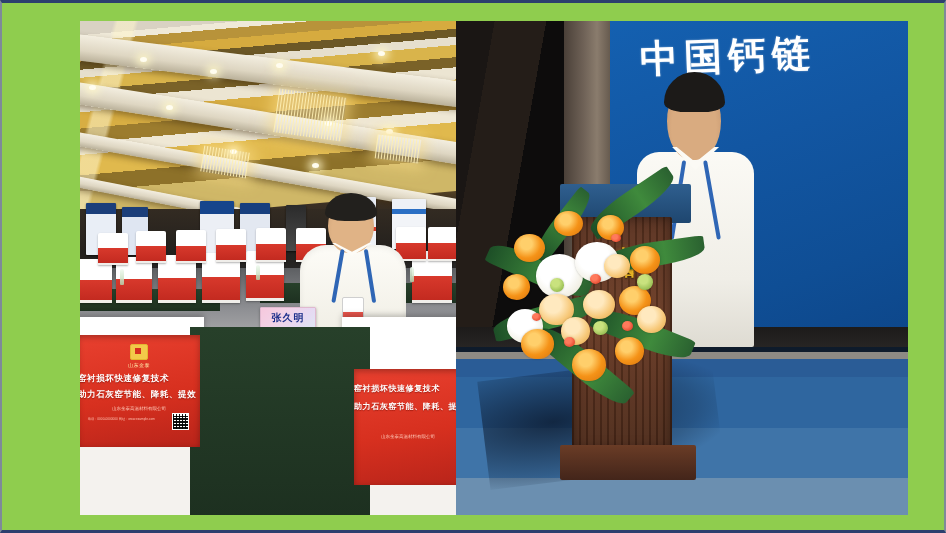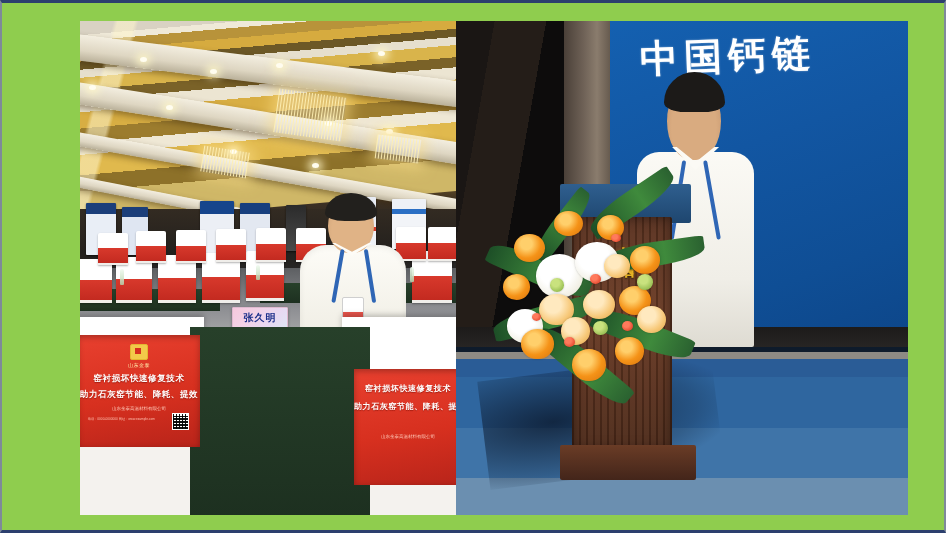--- a/index.html
+++ b/index.html
@@ -170,21 +170,20 @@
     left: 50%; transform: translateX(-50%);
     top: 24%;
     font-size: 5px;
     color: #ffe9a8;
     white-space: nowrap;
     letter-spacing: .5px;
   }
   .banner-line {
     position: absolute;
     left: 0; right: 0;
-    text-align: center;
     color: #ffffff;
     font-weight: 700;
     white-space: nowrap;
     text-shadow: 0 1px 1px rgba(120,10,0,.6);
   }
   .banner-l1 { top: 34%; font-size: 8.5px; letter-spacing: .6px; }
   .banner-l2 { top: 48%; font-size: 8.5px; letter-spacing: .6px; }
   .banner-company {
     position: absolute; left: 0; right: 0; top: 63%;
     text-align: center; color: #ffc9b9; font-size: 4.5px;
@@ -207,20 +206,21 @@
   
   .nameplate {
     position: absolute;
     background: linear-gradient(135deg, #f6c8dd 0%, #f3d2e6 35%, #e7d9f2 70%, #dfe6f5 100%);
     border: 1px solid #e0b9d0;
     border-radius: 1px;
     display: flex;
     align-items: center;
     justify-content: center;
     box-shadow: 0 1px 3px rgba(0,0,0,.35);
+    margin-left: 28px;
   }
   .nameplate span {
     color: #1b2f8a;
     font-weight: 700;
     font-size: 10px;
     letter-spacing: 1px;
   }
   
   .man-l { position: absolute; left: 218px; top: 176px; width: 110px; height: 170px; }
   .man-l .head {

